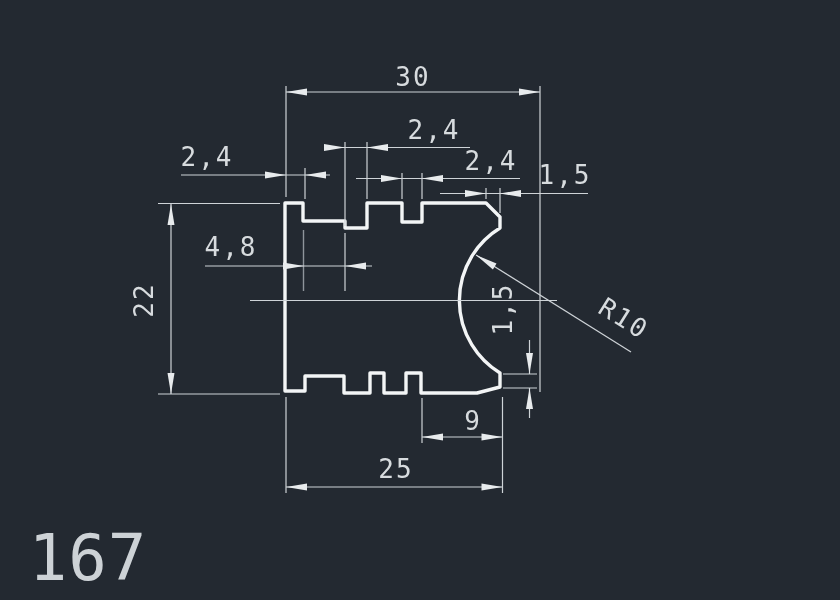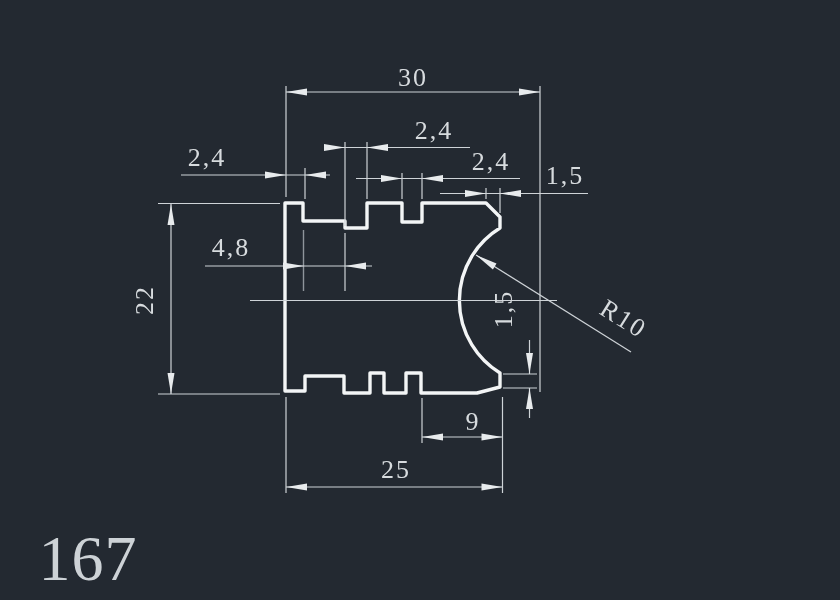--- a/index.html
+++ b/index.html
@@ -1,21 +1,21 @@
 <!DOCTYPE html>
 <html><head>
 <meta charset="utf-8">
 <style>
   html,body{margin:0;padding:0;}
   body{
     width:840px;height:600px;overflow:hidden;
     background:#232931;
     font-family:"DejaVu Sans Mono","Liberation Mono",monospace;
   }
-  .canvas-wrap{position:relative;width:840px;height:440px;font-family:Liberation Serif, serif;}
+  .canvas-wrap{position:relative;width:840px;height:440px;}
   svg{display:block;}
   text{fill:#d7dbde;}
   .dim-text{font-size:26px;letter-spacing:2px;}
   .title-text{font-size:64px;letter-spacing:1px;fill:#cdd2d6;}
   .profile{stroke:#f3f5f6;stroke-width:3.4;fill:none;stroke-linejoin:round;stroke-linecap:round;}
   .dim{stroke:#ced3d7;stroke-width:1.2;fill:none;}
   .ext-gray{stroke:#8e949b;stroke-width:1.4;fill:none;}
   .arr{fill:#e8ebed;stroke:none;}
 </style>
 </head>

